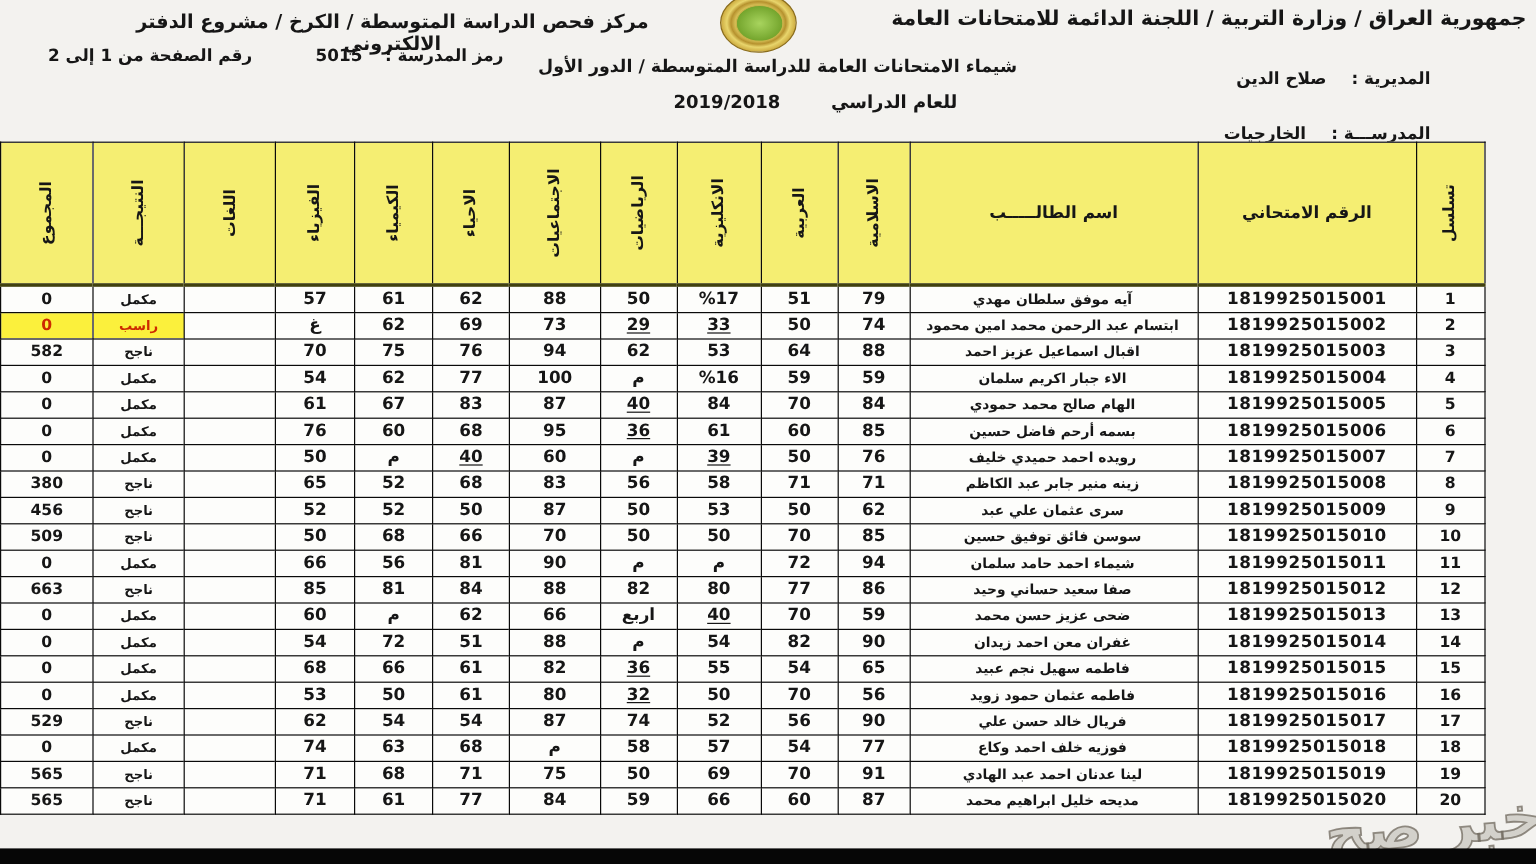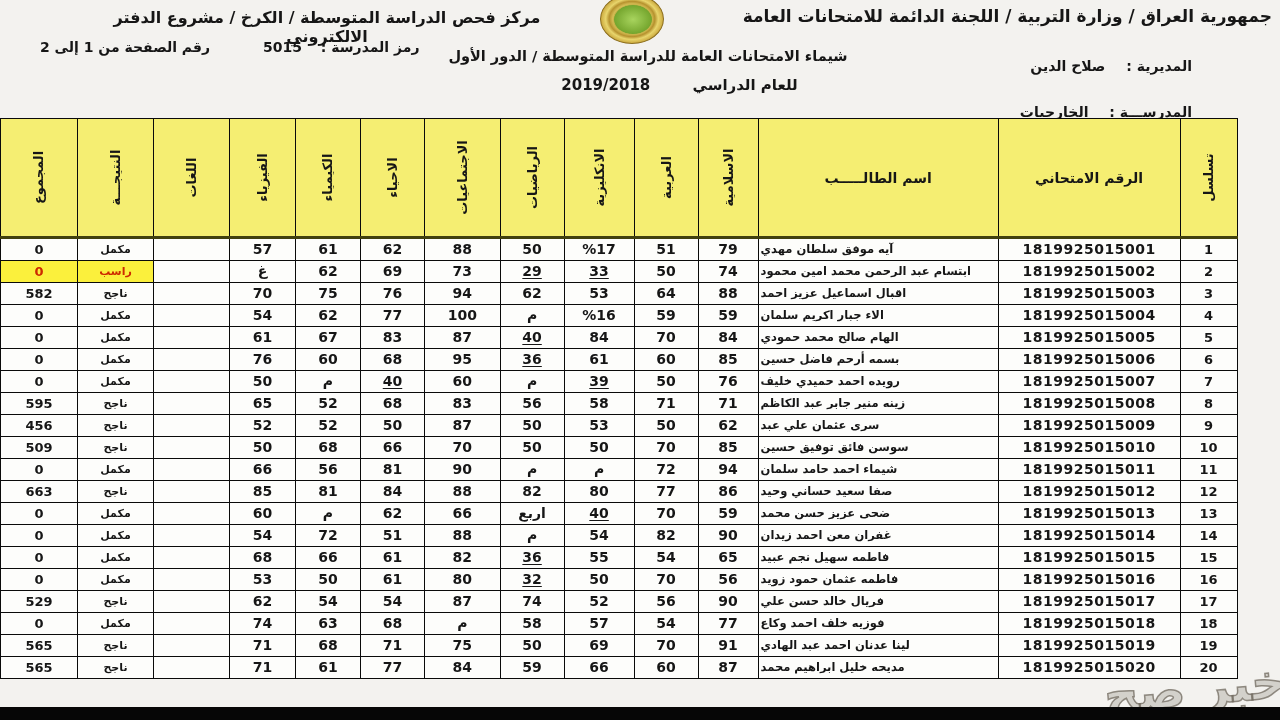--- a/index.html
+++ b/index.html
@@ -52,21 +52,21 @@
     vertical-align:middle; text-align:center;
     font-size:13px; font-weight:bold;
   }
   .vwrap { height:112px; display:flex; align-items:center; justify-content:center; }
   .vtext { display:inline-block; transform:rotate(-90deg); white-space:nowrap; }
   .htext { font-size:14px; }
   td { height:21px; line-height:21px; text-align:center; font-weight:bold; background:#fdfdfb; }
   td.mark   { font-size:14px; direction:ltr; }
   td.serial { font-size:13px; }
   td.exam_no{ font-size:14px; letter-spacing:0.5px; direction:ltr; }
-  td.name   { font-size:11.5px; text-align:left; padding-left:2px; padding-right:4px; white-space:nowrap; }
+  td.name   { font-size:11.5px; text-align:center; padding-left:2px; padding-right:4px; white-space:nowrap; }
   td.result { font-size:11px; }
   td.total  { font-size:13px; }
   td.ul { text-decoration:underline; text-underline-offset:2px; }
   td.hl { background:#fbf03c; color:#cd2a00; }
 
   
   col.c-serial{width:57px} col.c-exam_no{width:182px} col.c-name{width:240px}
   col.c-islamic{width:60px} col.c-arabic{width:64px} col.c-english{width:70px}
   col.c-math{width:64px} col.c-social{width:64px} col.c-biology{width:64px}
   col.c-chemistry{width:65px} col.c-physics{width:66px} col.c-languages{width:76px}
@@ -322,21 +322,21 @@
           <td class="mark">71</td>
           <td class="mark">71</td>
           <td class="mark">58</td>
           <td class="mark">56</td>
           <td class="mark">83</td>
           <td class="mark">68</td>
           <td class="mark">52</td>
           <td class="mark">65</td>
           <td class="mark"></td>
           <td class="result">ناجح</td>
-          <td class="total">595</td>
+          <td class="total">380</td>
         </tr>
         <tr>
           <td class="serial">9</td>
           <td class="exam_no">1819925015009</td>
           <td class="name">سرى عثمان علي عبد</td>
           <td class="mark">62</td>
           <td class="mark">50</td>
           <td class="mark">53</td>
           <td class="mark">50</td>
           <td class="mark">87</td>

